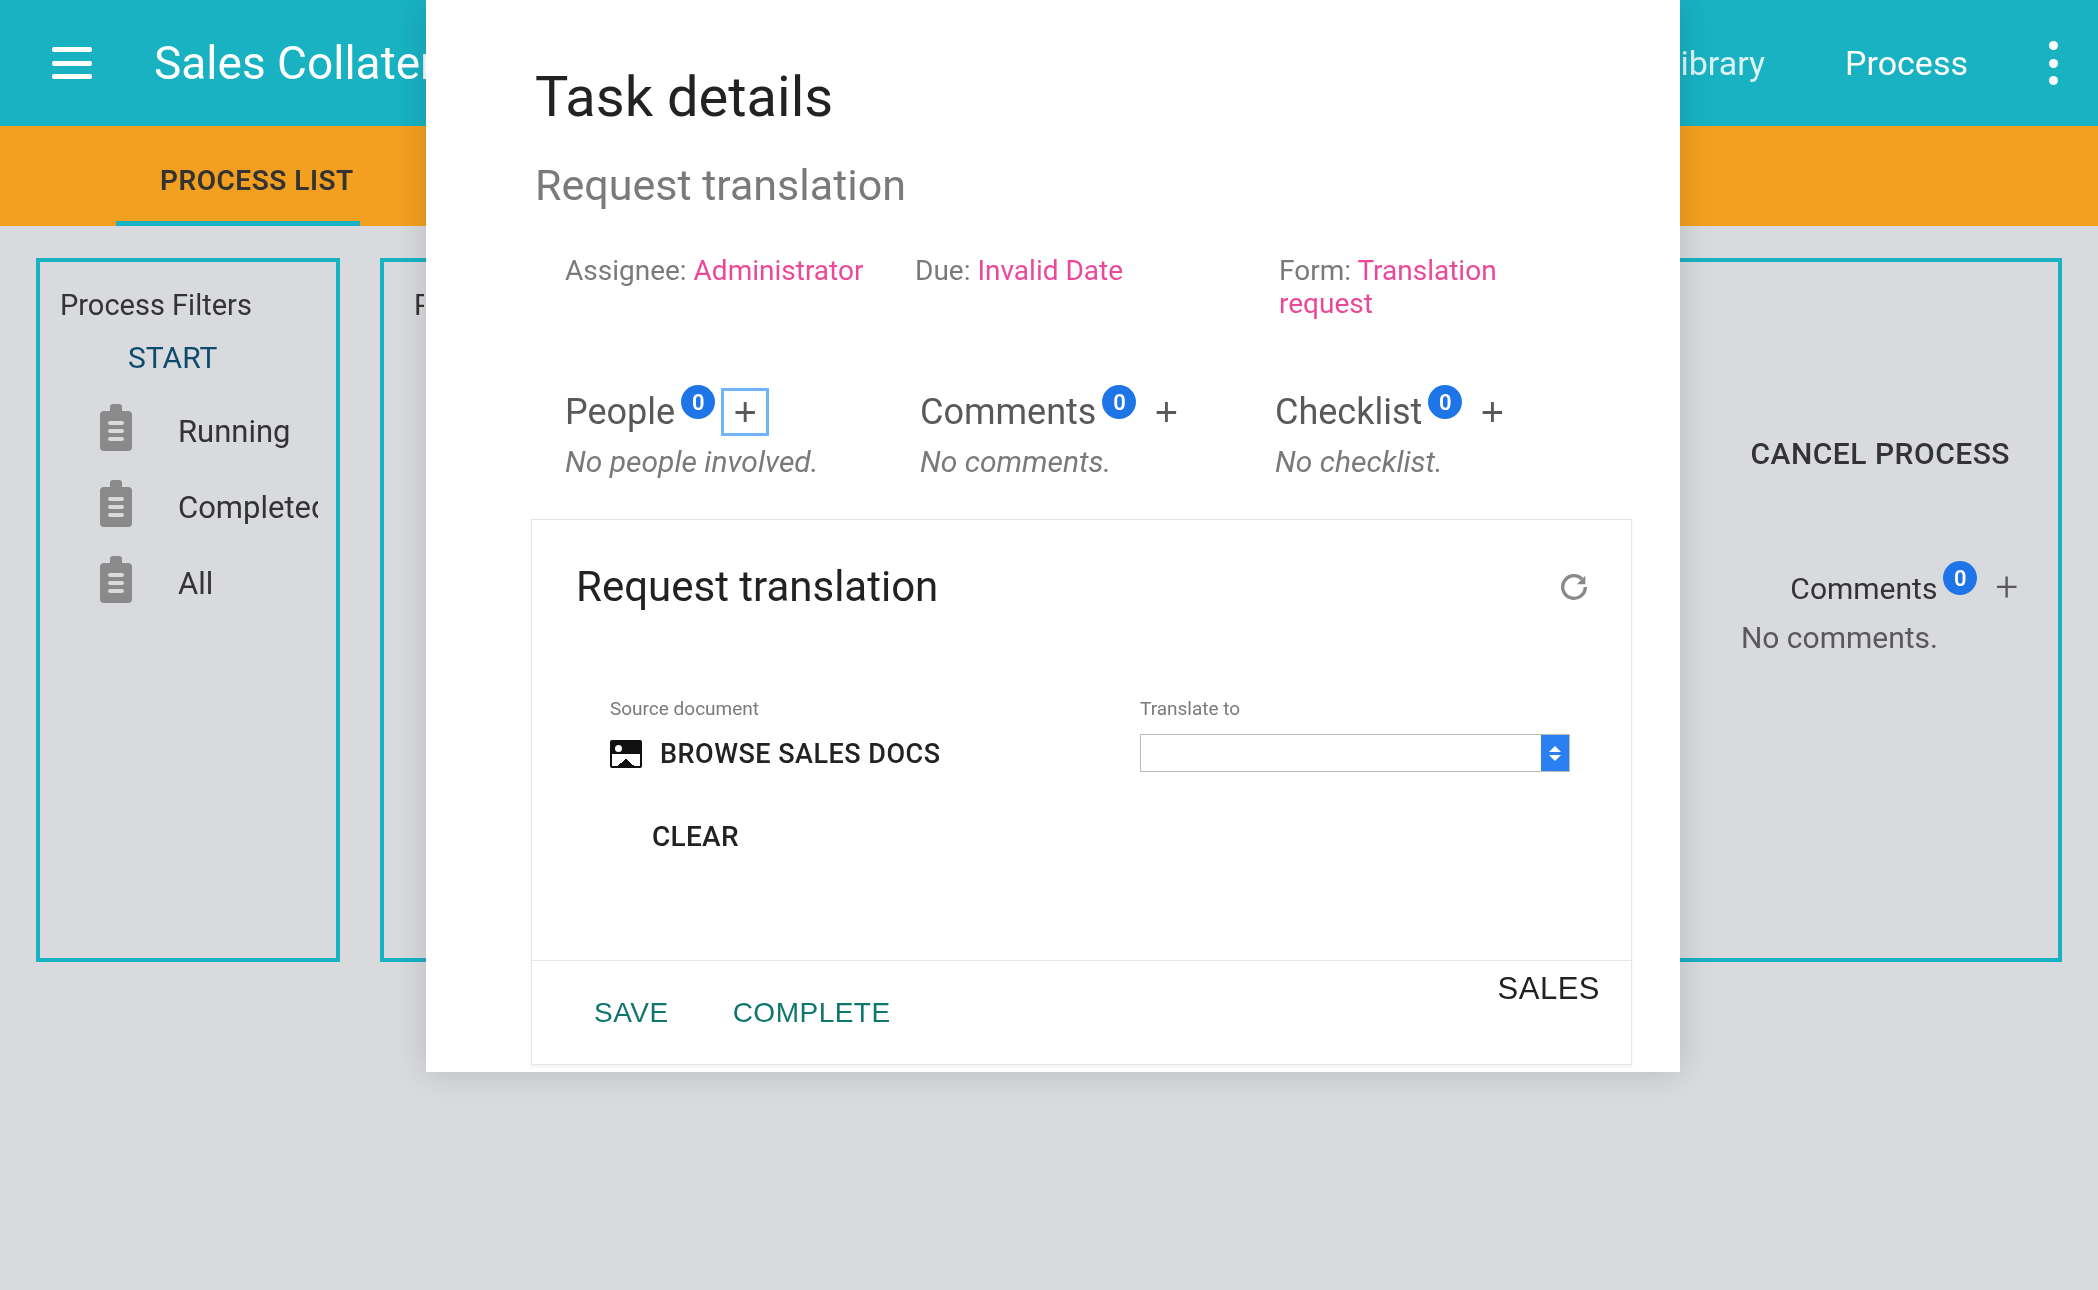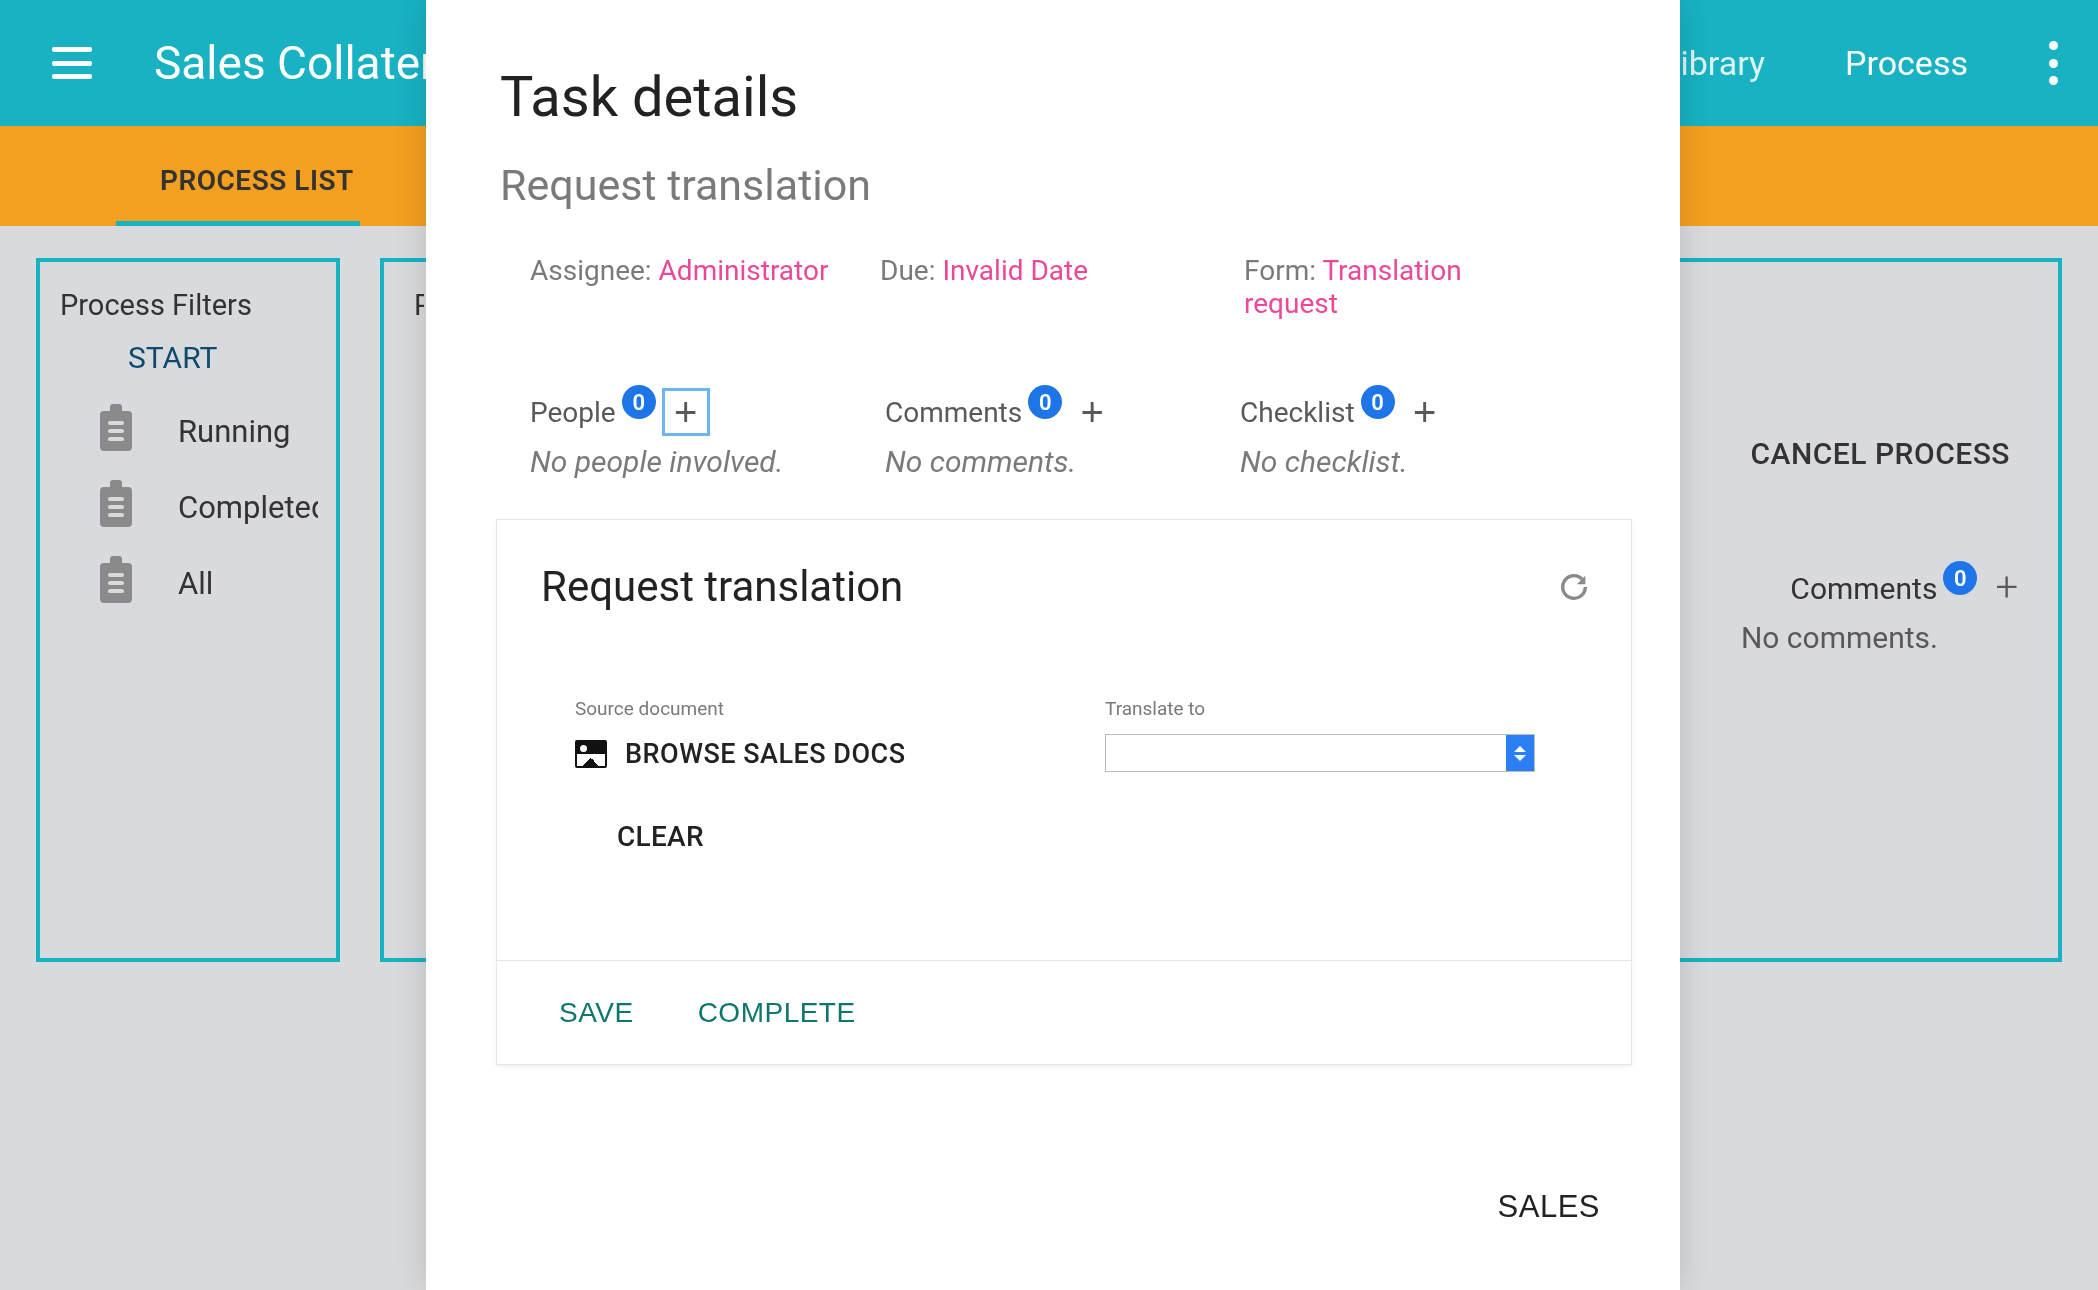--- a/index.html
+++ b/index.html
@@ -63,35 +63,36 @@
   .cardC .cmLabel{ font-size:30px; color:#333;}
   .badge { display:inline-flex; align-items:center; justify-content:center;
            min-width:34px; height:34px; padding:0 8px;
            background:#1e75e8; color:#fff; font-size:22px; font-weight:600;
            border-radius:17px; position:relative; top:-10px; }
   .plus { font-size:40px; font-weight:300; color:#595959; margin-left:12px; line-height:1;}
   .cardC .noc{ position:absolute; right:120px; top:358px; font-size:30px; color:#595959;}
 
   
   .modal {
-    position:absolute; left:426px; top:0; width:1254px; height:1290px;
+    position:absolute; left:426px; top:0; width:1254px; height:1072px;
     background:#fff; z-index:10;
     box-shadow:0 0 30px rgba(0,0,0,.15);
+    padding-left:35px;
   }
   .mTitle { font-size:56px; font-weight:400; color:#222; padding:64px 0 0 74px;}
   .mSub   { font-size:43px; color:#7a7a7a; padding:30px 0 0 74px;}
 
   .metaRow { display:flex; padding:44px 0 0 104px; gap:0; font-size:28px; color:#7a7a7a;}
   .metaRow .v { color:#ec4899; }
   .meta1{ width:350px;} .meta2{width:350px;} .meta3{width:300px;margin-left:14px;}
 
   .sectionRow { display:flex; padding:68px 0 0 104px; }
   .sect { width:355px; }
   .sect .line1{ display:flex; align-items:center; gap:6px;}
-  .sect .label{ font-size:28px; color:#595959;}
+  .sect .label{ font-size:36px; color:#595959;}
   .sect .plusBtn{ width:48px; height:48px; display:flex; align-items:center; justify-content:center; font-size:40px; color:#595959; border:none; background:transparent; padding:0;}
   .sect .plusBtn.focus{ border:3px solid #6fb4f5; }
   .sect .line2{ font-size:30px; color:#7a7a7a; padding-top:8px;font-style:italic;}
 
   .formCard {
     margin:40px 48px 0 70px;
     border:1px solid #e6e6e6;
     background:#fff;
     box-shadow:0 2px 4px rgba(0,0,0,0.06);
     position:relative;

